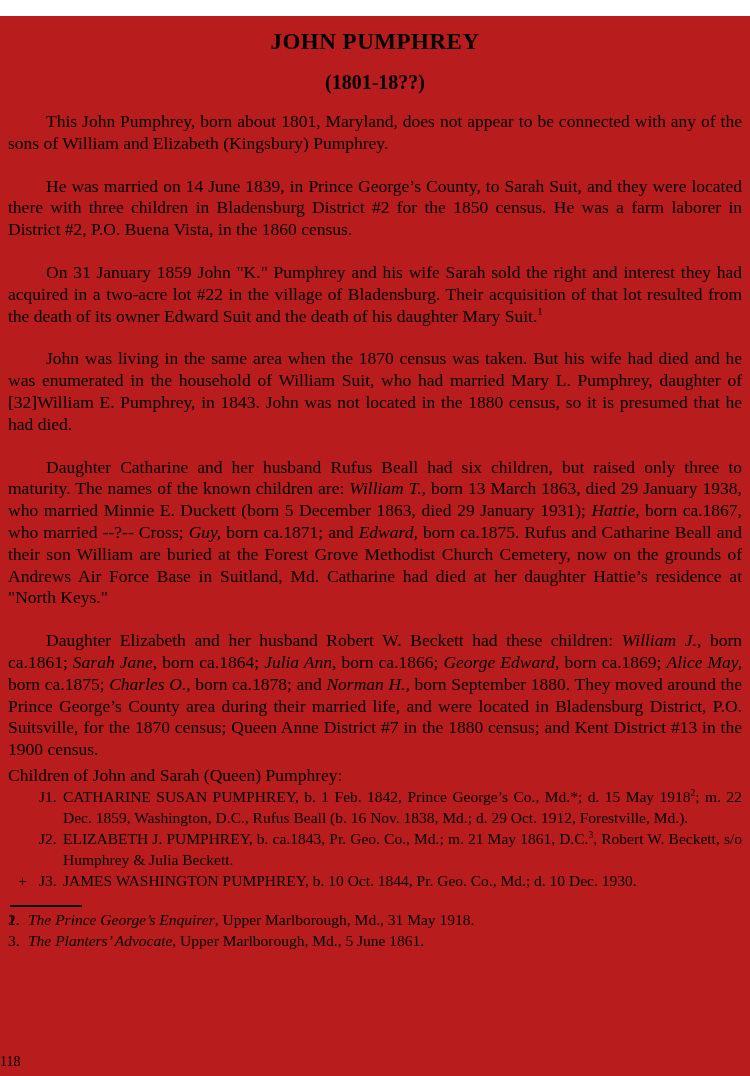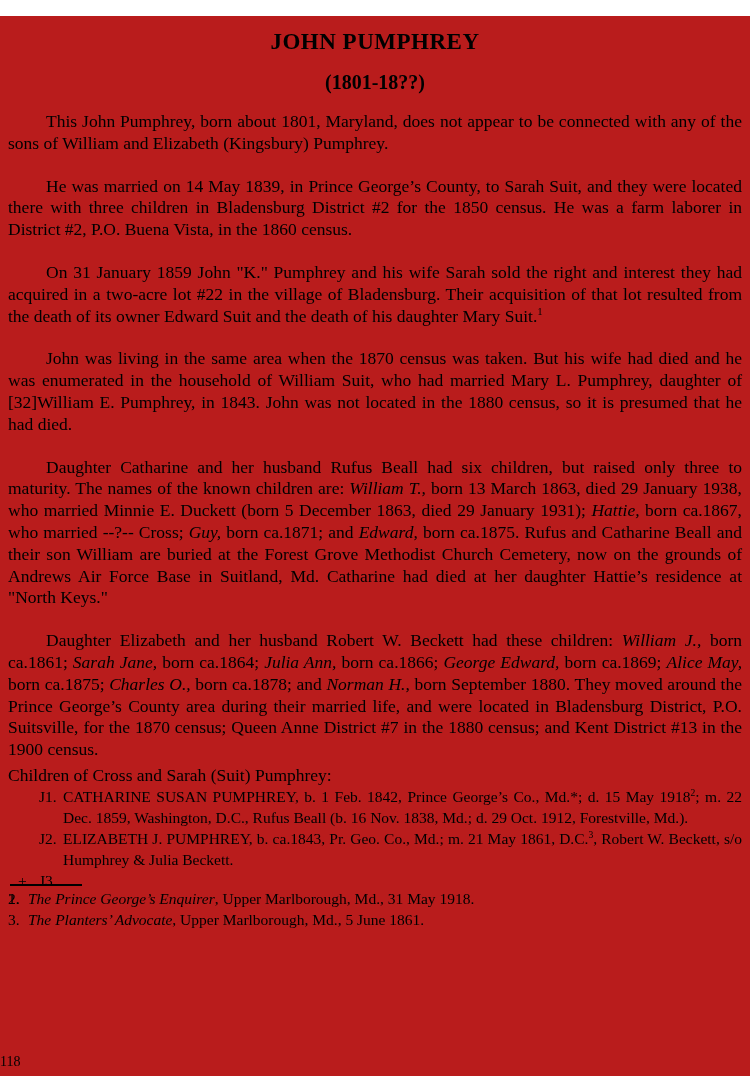--- a/index.html
+++ b/index.html
@@ -112,45 +112,46 @@
 </head>
 <body>
 
 <div class="page">
 
   <h1 class="title">JOHN PUMPHREY</h1>
   <h2 class="subtitle">(1801-18??)</h2>
 
   <div class="body-text">
     <p class="para"><span>This John Pumphrey, born about 1801, Maryland, does not appear to be connected with any of the sons of William and Elizabeth (Kingsbury) Pumphrey.</span></p>
-    <p class="para"><span>He was married on 14 May 1839, in Prince George’s County, to Sarah Suit, and they were located there with three children in Bladensburg District #2 for the 1850 census.  He was a farm laborer in District #2, P.O. Buena Vista, in the 1860 census.</span></p>
+    <p class="para"><span>He was married on 14 June 1839, in Prince George’s County, to Sarah Suit, and they were located there with three children in Bladensburg District #2 for the 1850 census.  He was a farm laborer in District #2, P.O. Buena Vista, in the 1860 census.</span></p>
     <p class="para"><span>On 31 January 1859 John "K." Pumphrey and his wife Sarah sold the right and interest they had acquired in a two-acre lot #22 in the village of Bladensburg.  Their acquisition of that lot resulted from the death of its owner Edward Suit and the death of his daughter Mary Suit.</span><sup>1</sup></p>
     <p class="para"><span>John was living in the same area when the 1870 census was taken.  But his wife had died and he was enumerated in the household of William Suit, who had married Mary L. Pumphrey, daughter of [32]William E. Pumphrey, in 1843.  John was not located in the 1880 census, so it is presumed that he had died.</span></p>
     <p class="para"><span>Daughter Catharine and her husband Rufus Beall had six children, but raised only three to maturity.  The names of the known children are: </span><i>William T.,</i><span> born 13 March 1863, died 29 January 1938, who married Minnie E. Duckett (born 5 December 1863, died 29 January 1931); </span><i>Hattie,</i><span> born ca.1867, who married --?-- Cross; </span><i>Guy,</i><span> born ca.1871; and </span><i>Edward,</i><span> born ca.1875.  Rufus and Catharine Beall and their son William are buried at the Forest Grove Methodist Church Cemetery, now on the grounds of Andrews Air Force Base in Suitland, Md.  Catharine had died at her daughter Hattie’s residence at "North Keys."</span></p>
     <p class="para"><span>Daughter Elizabeth and her husband Robert W. Beckett had these children: </span><i>William J.,</i><span> born ca.1861; </span><i>Sarah Jane,</i><span> born ca.1864; </span><i>Julia Ann,</i><span> born ca.1866; </span><i>George Edward,</i><span> born ca.1869; </span><i>Alice May,</i><span> born ca.1875; </span><i>Charles O.,</i><span> born ca.1878; and </span><i>Norman H.,</i><span> born September 1880.  They moved around the Prince George’s County area during their married life, and were located in Bladensburg District, P.O. Suitsville, for the 1870 census; Queen Anne District #7 in the 1880 census; and Kent District #13 in the 1900 census.</span></p>
   </div>
 
   <div class="children">
-    <div class="children-heading">Children of Cross and Sarah (Suit) Pumphrey:</div>
+    <div class="children-heading">Children of John and Sarah (Queen) Pumphrey:</div>
 
     <div class="child-entry">
       <span class="entry-prefix"></span>
       <span class="entry-id">J1.</span>
       <span class="entry-text"><span>CATHARINE SUSAN PUMPHREY, b. 1 Feb. 1842, Prince George’s Co., Md.*; d. 15 May 1918</span><sup>2</sup><span>; m. 22 Dec. 1859, Washington, D.C., Rufus Beall (b. 16 Nov. 1838, Md.; d. 29 Oct. 1912, Forestville, Md.).</span></span>
     </div>
 
     <div class="child-entry">
       <span class="entry-prefix"></span>
       <span class="entry-id">J2.</span>
       <span class="entry-text"><span>ELIZABETH J. PUMPHREY, b. ca.1843, Pr. Geo. Co., Md.; m. 21 May 1861, D.C.</span><sup>3</sup><span>, Robert W. Beckett, s/o Humphrey &amp; Julia Beckett.</span></span>
     </div>
 
     <div class="child-entry">
       <span class="entry-prefix">+</span>
       <span class="entry-id">J3.</span>
+      <span class="entry-text"><span>JAMES WASHINGTON PUMPHREY, b. 10 Oct. 1844, Pr. Geo. Co., Md.; d. 10 Dec. 1930.</span></span>
     </div>
   </div>
 
   <div class="footnote-block">
     <div class="footnote-rule"></div>
 
     <div class="footnote">
       <span class="fn-num">1.</span>
     </div>
     <div class="footnote">

